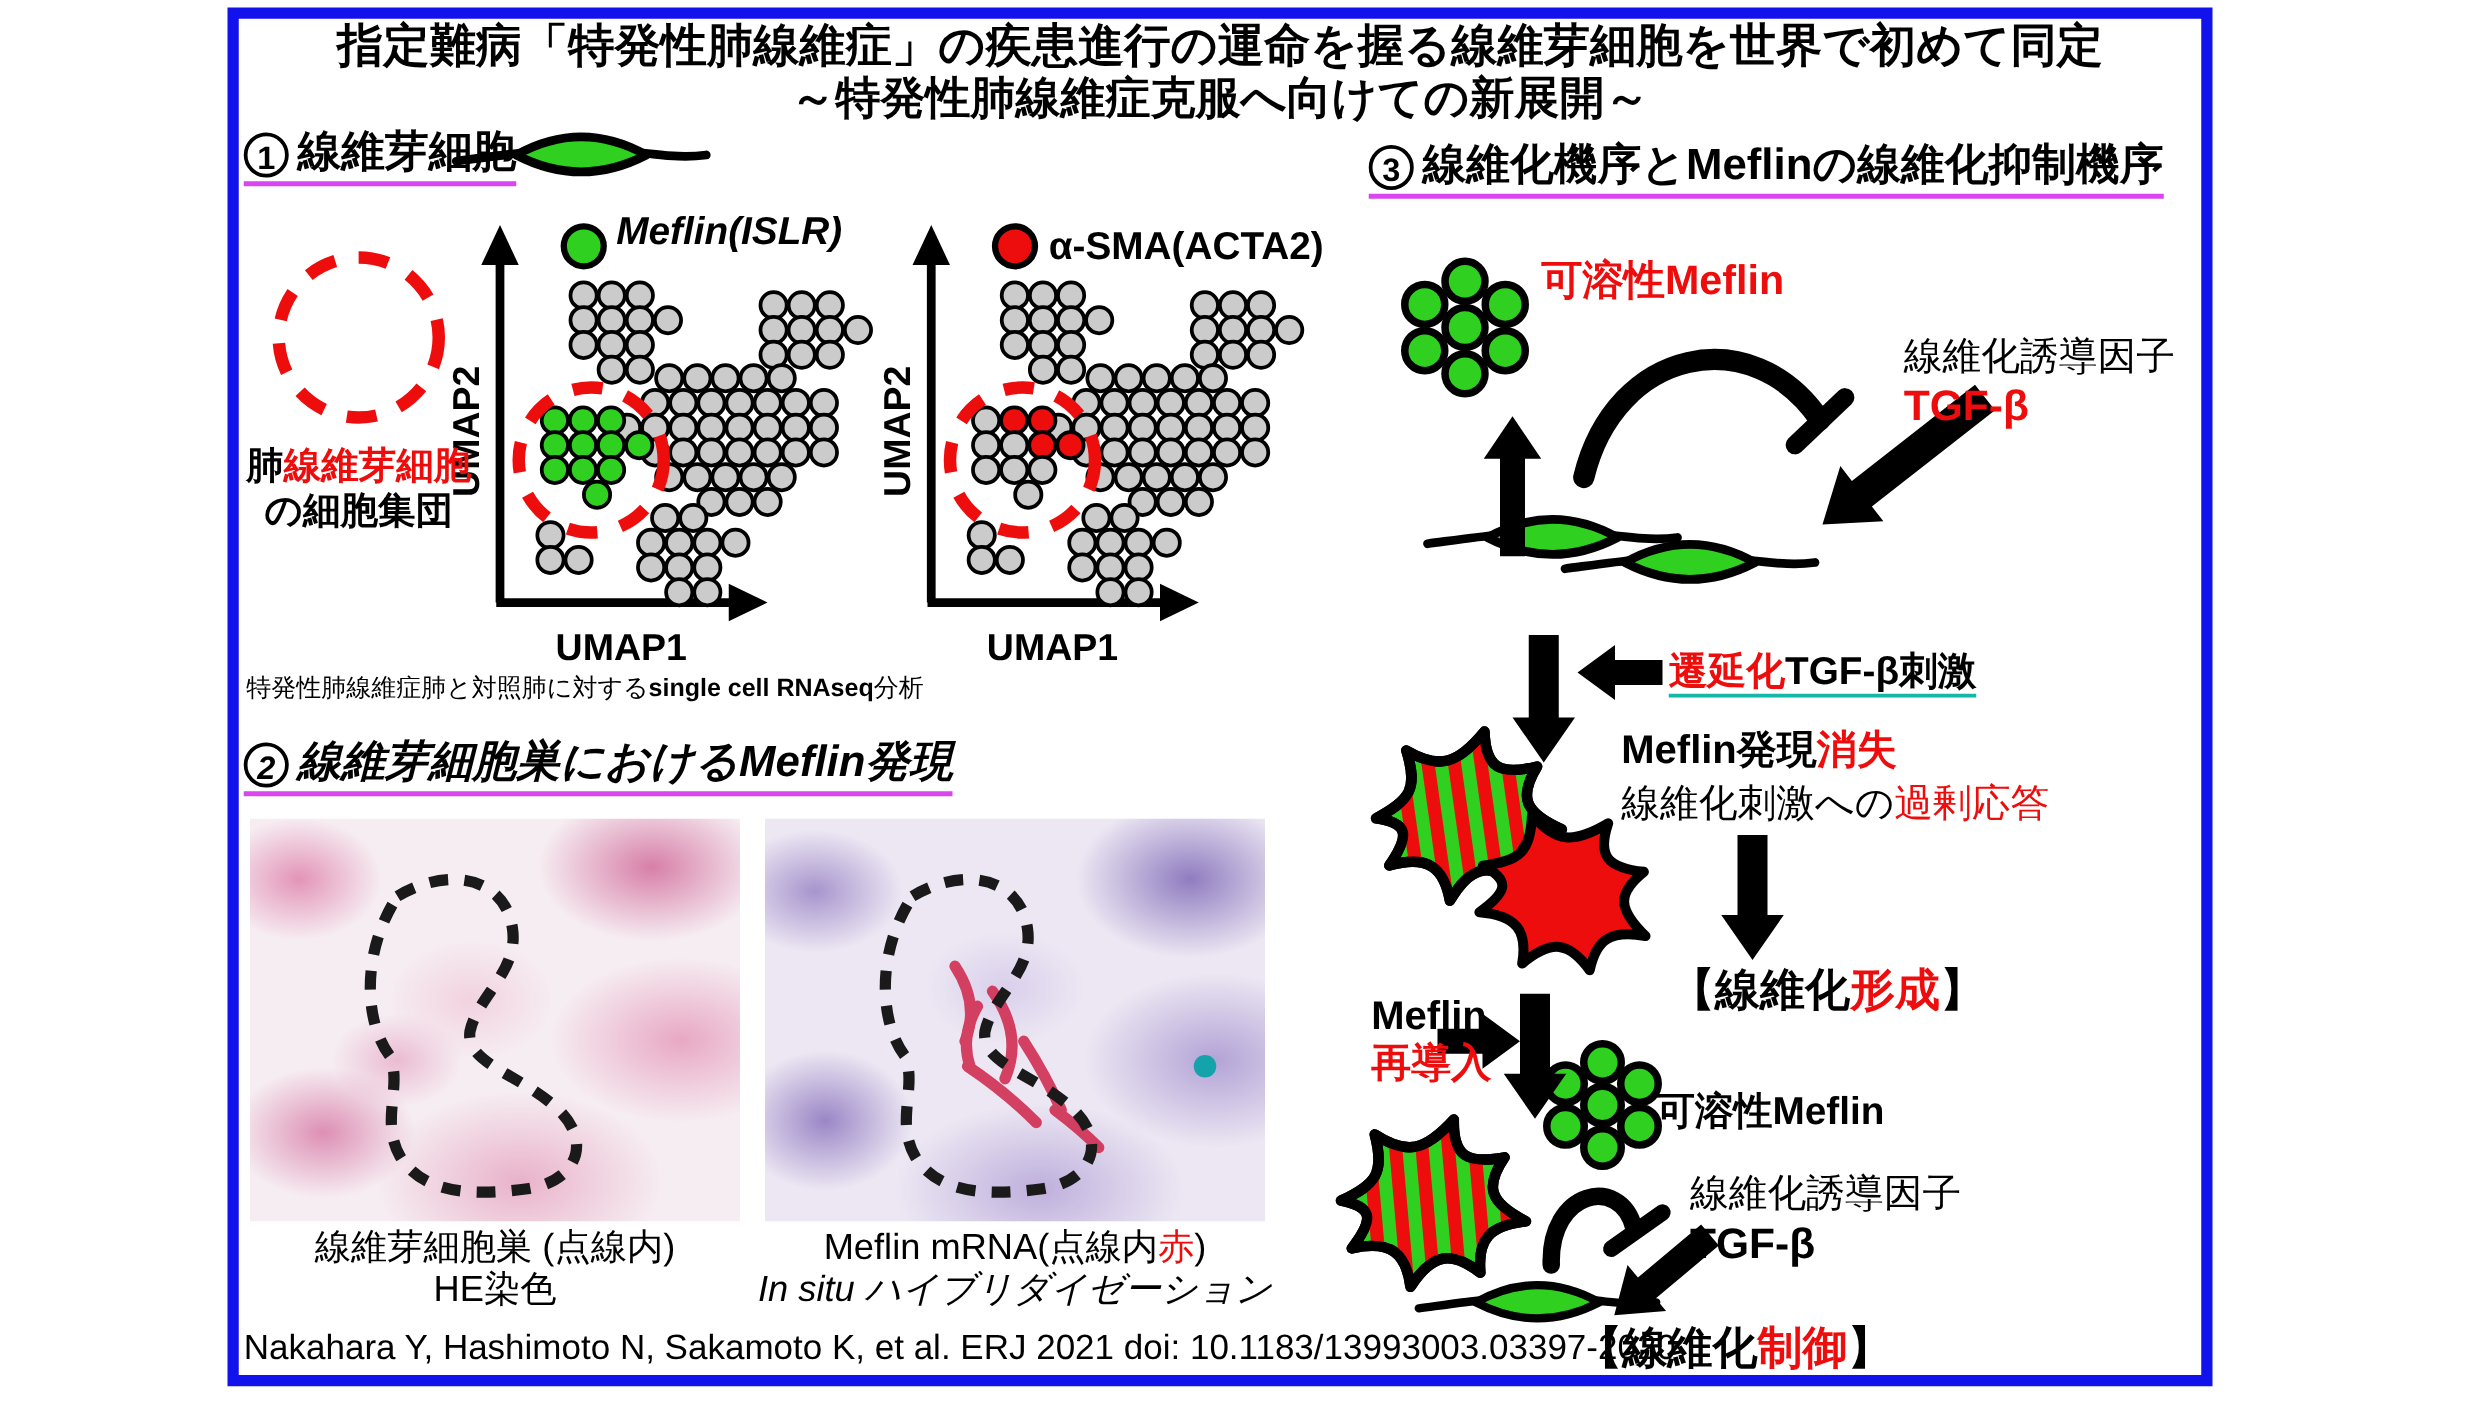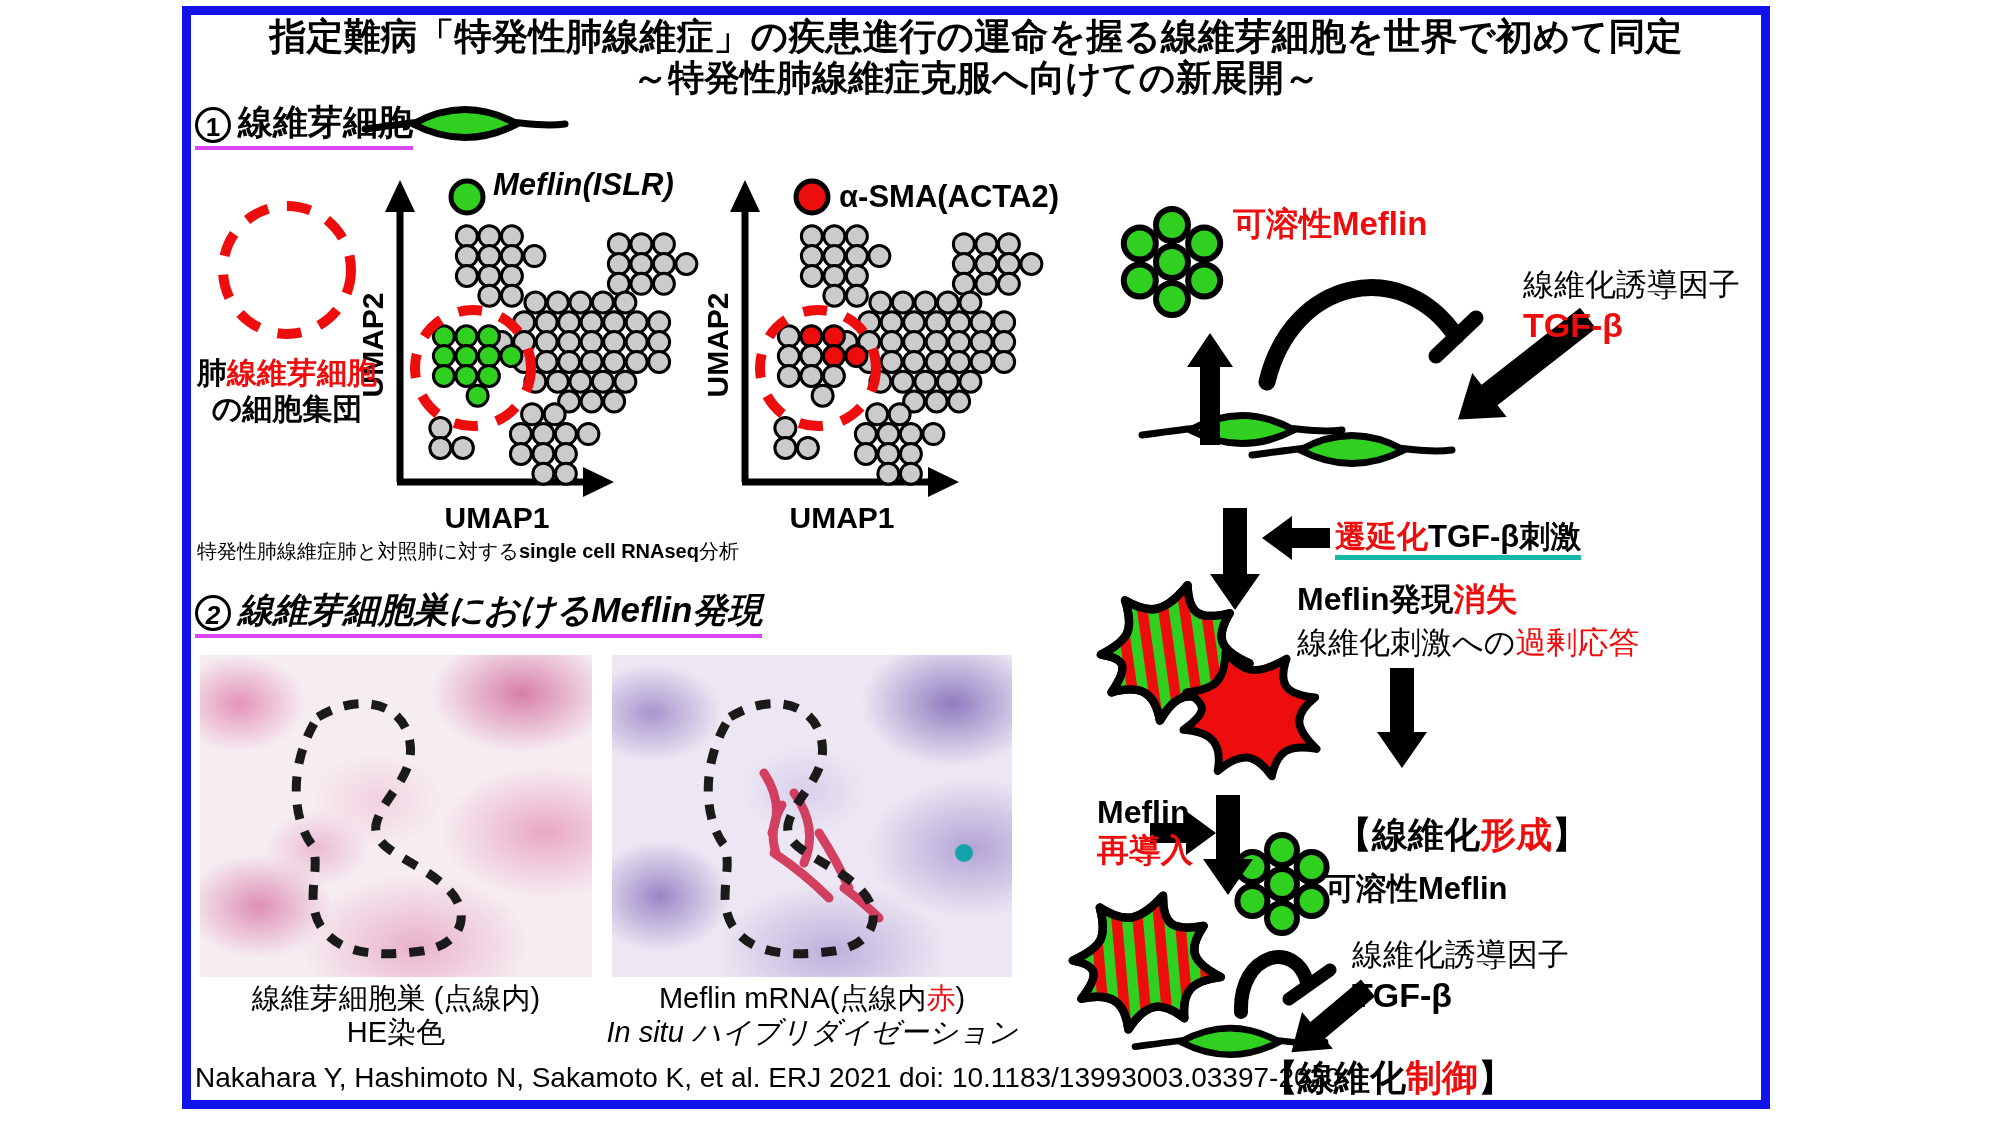--- a/index.html
+++ b/index.html
@@ -9,21 +9,21 @@
          border:9px solid #1212ec;box-sizing:border-box;background:#fff;}
   #gfx{position:absolute;left:0;top:0;z-index:1;pointer-events:none;}
   .t{position:absolute;white-space:nowrap;z-index:2;line-height:1.12;}
   .b{font-weight:bold;}
   .red{color:#ee0d0d;}
   .ctr{transform:translateX(-50%);}
   .sec-head{font-size:35px;font-weight:bold;border-bottom:4px solid #d946ef;padding-bottom:3px;}
   .circ{display:inline-block;width:36px;height:36px;border:3px solid #000;border-radius:50%;
         text-align:center;line-height:34px;font-size:26px;font-weight:bold;vertical-align:-2px;
         margin-right:7px;box-sizing:border-box;}
-  .u{border-bottom:5px solid #14b8a6;padding-bottom:1px;}
+  .u{border-bottom:3px solid #14b8a6;padding-bottom:1px;}
   .axlbl{font-family:"Liberation Sans","DejaVu Sans",sans-serif;font-weight:bold;font-size:30px;}
   .histo{position:absolute;z-index:1;}
   .histo svg{position:absolute;left:0;top:0;}
   .he{background-color:#f6edf2;background-image:
       radial-gradient(ellipse 95px 70px at 10% 15%,#e394b8 0%,rgba(227,148,184,0) 70%),
       radial-gradient(ellipse 130px 85px at 82% 12%,#d77fa8 0%,rgba(215,127,168,0) 70%),
       radial-gradient(ellipse 150px 95px at 88% 55%,#e8a8c4 0%,rgba(232,168,196,0) 70%),
       radial-gradient(ellipse 105px 75px at 15% 78%,#dd8fb4 0%,rgba(221,143,180,0) 70%),
       radial-gradient(ellipse 160px 100px at 55% 90%,#e9b2ca 0%,rgba(233,178,202,0) 72%),
       radial-gradient(ellipse 90px 65px at 45% 45%,#f2d2e0 0%,rgba(242,210,224,0) 75%),
@@ -379,30 +379,33 @@
     <span class="ctr" style="display:inline-block">線維芽細胞巣 (点線内)</span></div>
   <div class="t" style="left:396px;top:1016px;font-size:29px;">
     <span class="ctr" style="display:inline-block">HE染色</span></div>
   <div class="t" style="left:812px;top:982px;font-size:29px;">
     <span class="ctr" style="display:inline-block"><span>Meflin mRNA(点線内</span><span class="red">赤</span><span>)</span></span></div>
   <div class="t" style="left:812px;top:1016px;font-size:29px;font-style:italic;">
     <span class="ctr" style="display:inline-block">In situ ハイブリダイゼーション</span></div>
 
   <div class="t" style="left:195px;top:1062px;font-size:28px;">Nakahara Y, Hashimoto N, Sakamoto K, et al. ERJ 2021 doi: 10.1183/13993003.03397-2020.</div>
 
+  <div class="t sec-head" style="left:1095px;top:112px;">
+    <span class="circ">3</span><span>線維化機序とMeflinの線維化抑制機序</span>
+  </div>
   <div class="t b red" style="left:1233px;top:206px;font-size:33px;">可溶性Meflin</div>
   <div class="t" style="left:1523px;top:268px;font-size:31px;">線維化誘導因子</div>
   <div class="t b red" style="left:1523px;top:306px;font-size:34px;">TGF-β</div>
   <div class="t b" style="left:1335px;top:520px;font-size:31px;">
     <span class="u"><span class="red">遷延化</span><span>TGF-β刺激</span></span></div>
   <div class="t b" style="left:1297px;top:582px;font-size:32px;">
     <span>Meflin発現</span><span class="red">消失</span></div>
   <div class="t" style="left:1297px;top:626px;font-size:31px;">
     <span>線維化刺激への</span><span class="red">過剰応答</span></div>
-  <div class="t b" style="left:1336px;top:772px;font-size:36px;margin-top:43px;">
+  <div class="t b" style="left:1336px;top:772px;font-size:36px;">
     <span>【線維化</span><span class="red">形成</span><span>】</span></div>
   <div class="t b" style="left:1097px;top:795px;font-size:32px;">Meflin</div>
   <div class="t b red" style="left:1097px;top:833px;font-size:32px;">再導入</div>
   <div class="t b" style="left:1325px;top:872px;font-size:31px;">可溶性Meflin</div>
   <div class="t" style="left:1352px;top:938px;font-size:31px;">線維化誘導因子</div>
   <div class="t b" style="left:1352px;top:976px;font-size:34px;">TGF-β</div>
   <div class="t b" style="left:1262px;top:1058px;font-size:36px;">
     <span>【線維化</span><span class="red">制御</span><span>】</span></div>
 </div>
 

